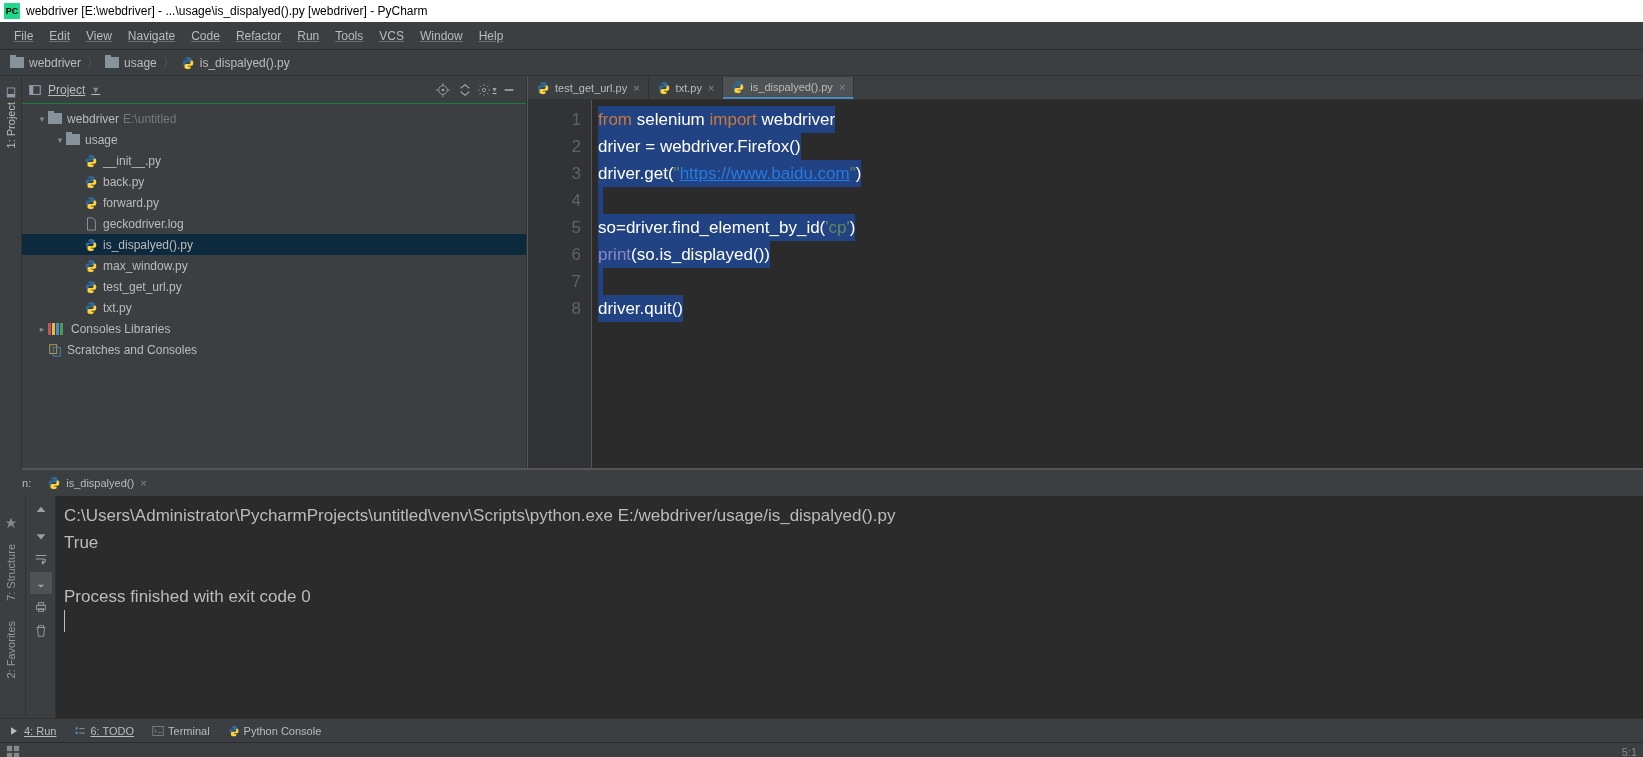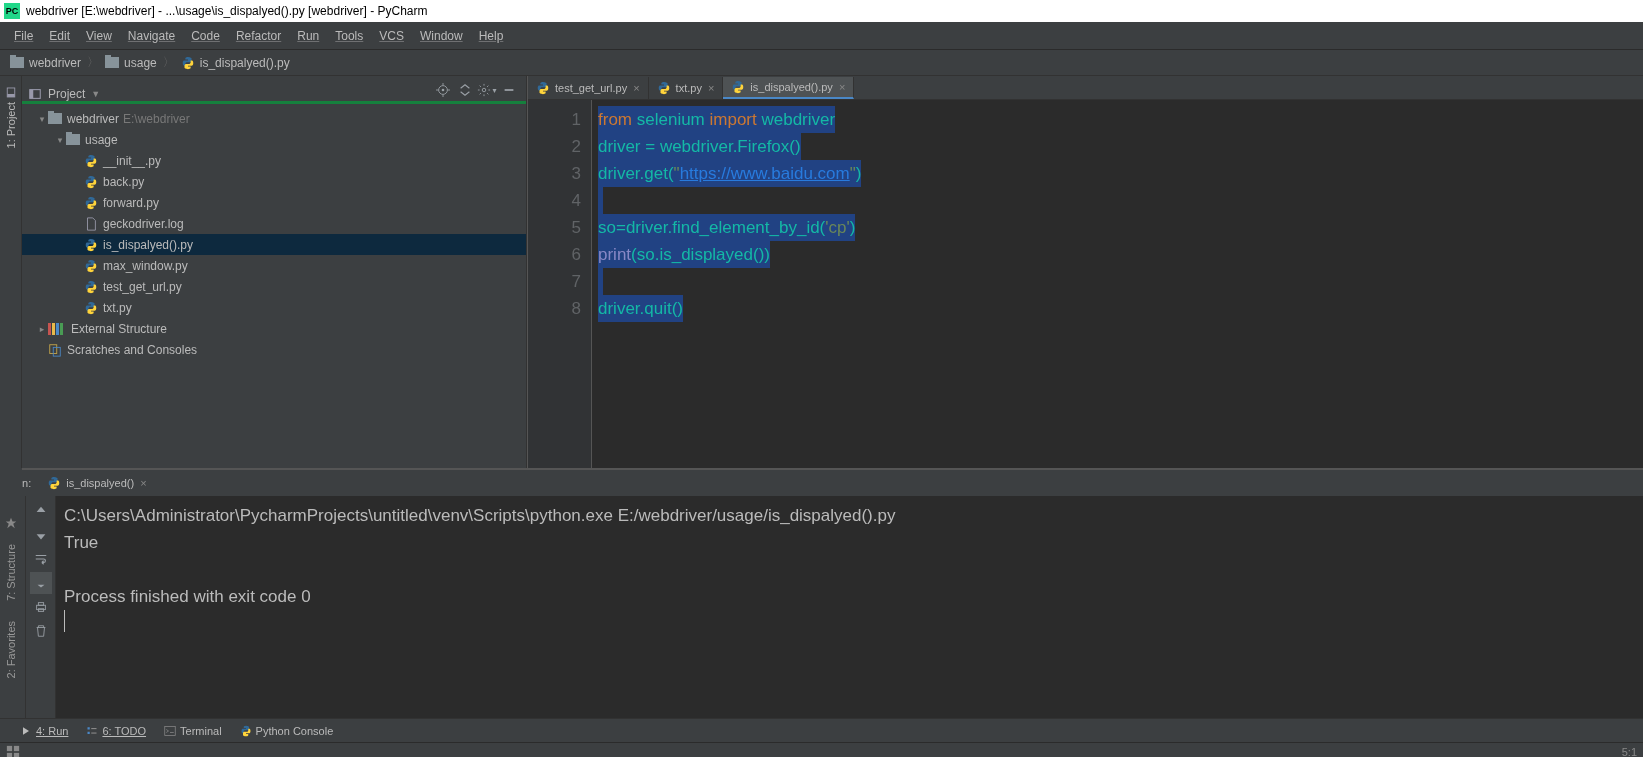--- a/index.html
+++ b/index.html
@@ -19,21 +19,21 @@
 .folder-icon::before { content:""; position:absolute; top:-2px; left:0; width:6px; height:2px; background:#87939a;}
 .py-icon { width: 14px; height: 14px; margin-right: 5px; display:inline-block; position:relative; }
 .py-icon svg { width:14px; height:14px; }
 
 .main-area { display: flex; height: 392px; }
 .left-tool-strip { width: 22px; background: #3c3f41; border-right: 1px solid #323232; display:flex; flex-direction:column; align-items:center; padding-top:4px;}
 .left-tool-strip .vtab { writing-mode: vertical-rl; transform: rotate(180deg); font-size: 11px; color: #bbbbbb; padding: 6px 2px; cursor:pointer; display:flex; align-items:center; }
 .left-tool-strip .vtab svg { width:12px; height:12px; margin-top:4px; transform: rotate(90deg);}
 
 .project-panel { width: 505px; background: #3c3f41; border-right: 1px solid #323232; display:flex; flex-direction:column; }
-.panel-header { height: 28px; display:flex; align-items:flex-end; padding: 0 6px; border-bottom:3px solid #15803d; }
+.panel-header { height: 28px; display:flex; align-items:center; padding: 0 6px; border-bottom:1px solid #15803d;text-decoration:underline; }
 .panel-header .title { flex:1; display:flex; align-items:center; }
 .panel-header .title .proj-icon { width:14px; height:14px; margin-right:6px; }
 .panel-header .icon-btn { width:22px; height:22px; display:flex; align-items:center; justify-content:center; cursor:pointer; color:#9aa0a6; }
 .panel-header .icon-btn svg { width:14px; height:14px; }
 
 .tree { flex:1; overflow:auto; padding: 4px 0; }
 .tree-row { height: 21px; display:flex; align-items:center; padding-left: 8px; cursor:pointer; white-space:nowrap; }
 .tree-row.selected { background: #0d293e; }
 .tree-row .arrow { width: 12px; text-align:center; color:#888; font-size:9px; }
 .tree-row .gap { display:inline-block; }
@@ -52,40 +52,40 @@
 .gutter { width: 64px; background:#313335; color:#606366; text-align:right; padding: 6px 10px 0 0; border-right:1px solid #555; }
 .gutter div { height: 27px; line-height:27px; }
 .code-area { flex:1; padding: 6px 0 0 6px; position:relative; }
 .code-line { height:27px; line-height:27px; white-space:pre; }
 .sel-bg { background:#214283; display:inline-block; }
 .kw { color:#cc7832; }
 .imp { color:#cc7832; }
 .str { color:#6a8759; }
 .url { color:#287bde; text-decoration:underline; }
 .builtin { color:#8888c6; }
-.txt { color:#14b8a6; }
+.txt { color:#ffffff; }
 
 .run-panel { border-top: 2px solid #555; background:#2b2b2b; display:flex; flex-direction:column; height: 250px;}
 .run-header { height:26px; background:#3c3f41; display:flex; align-items:center; padding:0 8px; font-size:11px; }
 .run-header .run-label { color:#bbbbbb; margin-right:10px; }
 .run-header .run-tab { display:flex; align-items:center; padding:2px 6px; }
 .run-header .run-tab .close-x { margin-left:6px; color:#888; }
 .run-body { flex:1; display:flex; }
 .run-tool-col { width:26px; background:#3c3f41; display:flex; flex-direction:column; align-items:center; padding-top:4px; border-right:1px solid #323232;}
 .run-tool-col .tbtn { width:22px; height:22px; display:flex; align-items:center; justify-content:center; color:#9aa0a6; cursor:pointer; margin-bottom:2px;}
 .run-tool-col .tbtn svg { width:14px; height:14px; }
 .run-tool-col.c2 { width:30px;}
 .console { flex:1; padding: 6px 8px; font-family:"Consolas", monospace; font-size:17px; color:#bbbbbb; }
 .console .line { line-height:27px; white-space:pre; }
 .console .cursor-blink { border-left: 1px solid #bbb; height:22px; display:inline-block; }
 
 .left-lower-strip { position:absolute; left:0; top:468px; width:22px; height:222px; background:#3c3f41; display:flex; flex-direction:column; align-items:center; justify-content:flex-end; padding-bottom:4px; }
 .left-lower-strip .vtab2 { writing-mode: vertical-rl; transform: rotate(180deg); font-size: 11px; color: #999; padding: 8px 2px; cursor:pointer; margin-top:4px;}
 
-.status-bar { height: 24px; background:#3c3f41; border-top:1px solid #323232; display:flex; align-items:center; padding:0 20px; font-size:11px; color:#bbbbbb; }
+.status-bar { height: 24px; background:#3c3f41; border-top:1px solid #323232; display:flex; align-items:center; padding:0 8px; font-size:11px; color:#bbbbbb; }
 .status-bar .tool-window { display:flex; align-items:center; margin-right:18px; cursor:pointer; }
 .status-bar .tool-window svg { width:12px; height:12px; margin-right:4px; }
 .status-bar .spacer { flex:1; }
 
 .bottom-bar { height:18px; background:#3c3f41; border-top:1px solid #2b2b2b; display:flex; align-items:center; padding:0 6px; justify-content:space-between;}
 .bottom-bar svg { width:14px; height:14px; color:#888;}
 .bottom-bar .pos { color:#888; font-size:11px; }
 
 .python-glyph path.y { fill:#ffd43b; }
 .python-glyph path.b { fill:#306998; }
@@ -180,21 +180,21 @@
             <rect x="3" y="7" width="10" height="2" fill="currentColor"></rect>
           </svg>
         </div>
     </div>
     <div class="tree" id="tree">
         <div class="tree-row">
           <span class="gap" style="width: 6px;"></span>
           <span class="arrow">▾</span>
           <span class="folder-icon"></span>
           <span class="label">webdriver</span>
-          <span class="path-suffix">E:\webdriver</span>
+          <span class="path-suffix">E:\untitled</span>
         </div>
         <div class="tree-row">
           <span class="gap" style="width: 24px;"></span>
           <span class="arrow">▾</span>
           <span class="folder-icon"></span>
           <span class="label">usage</span>
         </div>
         <div class="tree-row">
           <span class="gap" style="width: 42px;"></span>
           <span class="arrow"></span>
@@ -268,21 +268,21 @@
         </div>
         <div class="tree-row">
           <span class="gap" style="width: 6px;"></span>
           <span class="arrow">▸</span>
           <span class="lib-icon">
             <span style="background:#c75450"></span>
             <span style="background:#e8ba4a"></span>
             <span style="background:#4a88c7"></span>
             <span style="background:#499c54"></span>
           </span>
-          <span class="label">External Structure</span>
+          <span class="label">Consoles Libraries</span>
         </div>
         <div class="tree-row">
           <span class="gap" style="width: 6px;"></span>
           <span class="arrow"></span>
           <span class="scratch-icon"><svg viewBox="0 0 16 16">
               <rect x="2" y="2" width="8" height="10" fill="none" stroke="#c9a94a"></rect>
               <rect x="6" y="5" width="8" height="10" fill="none" stroke="#4a88c7"></rect>
             </svg></span>
           <span class="label">Scratches and Consoles</span>
         </div>

